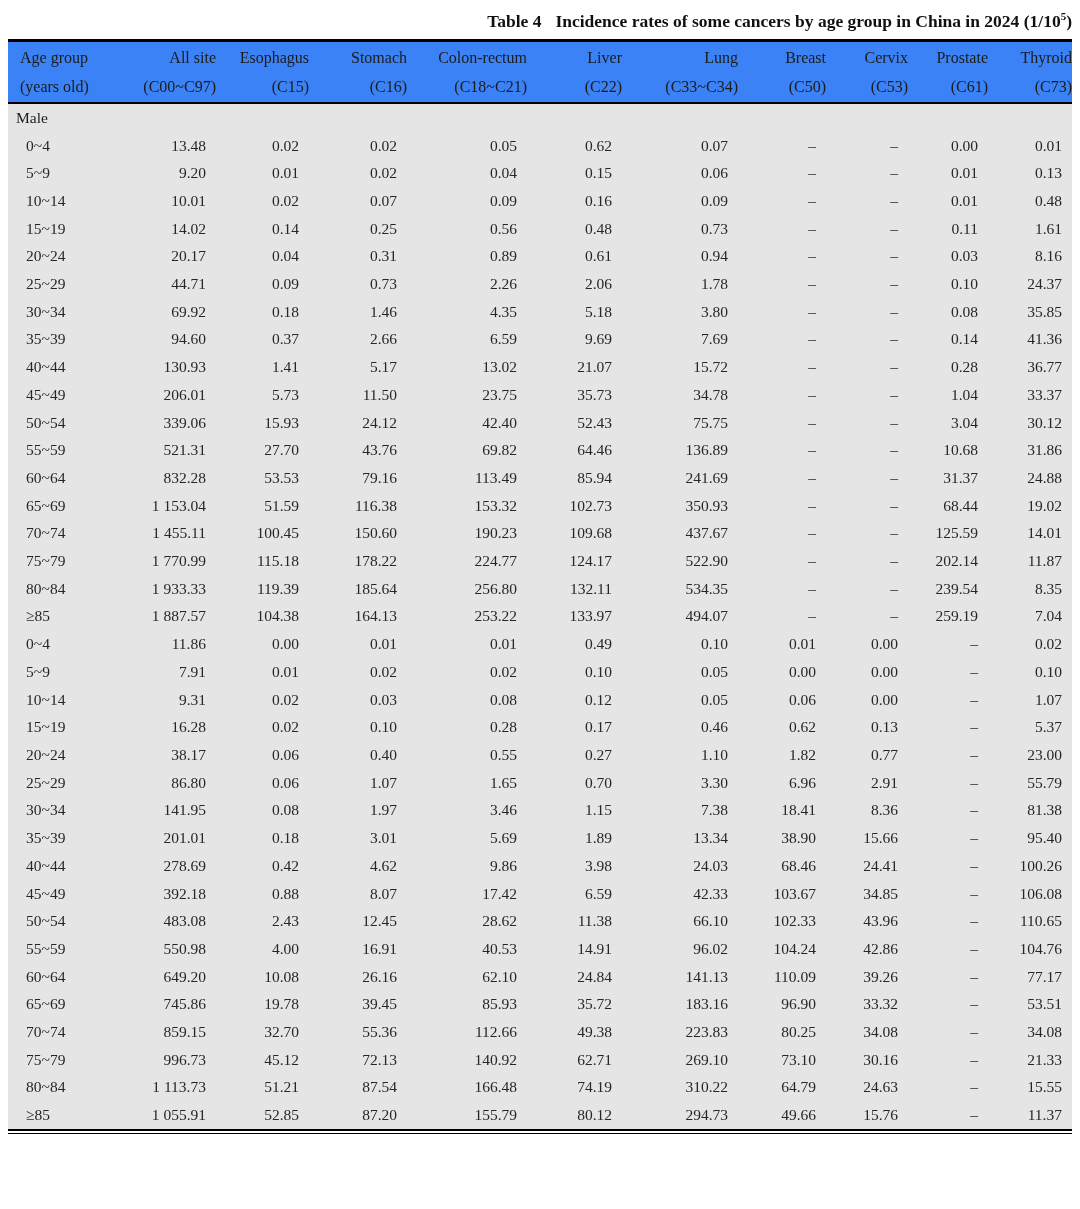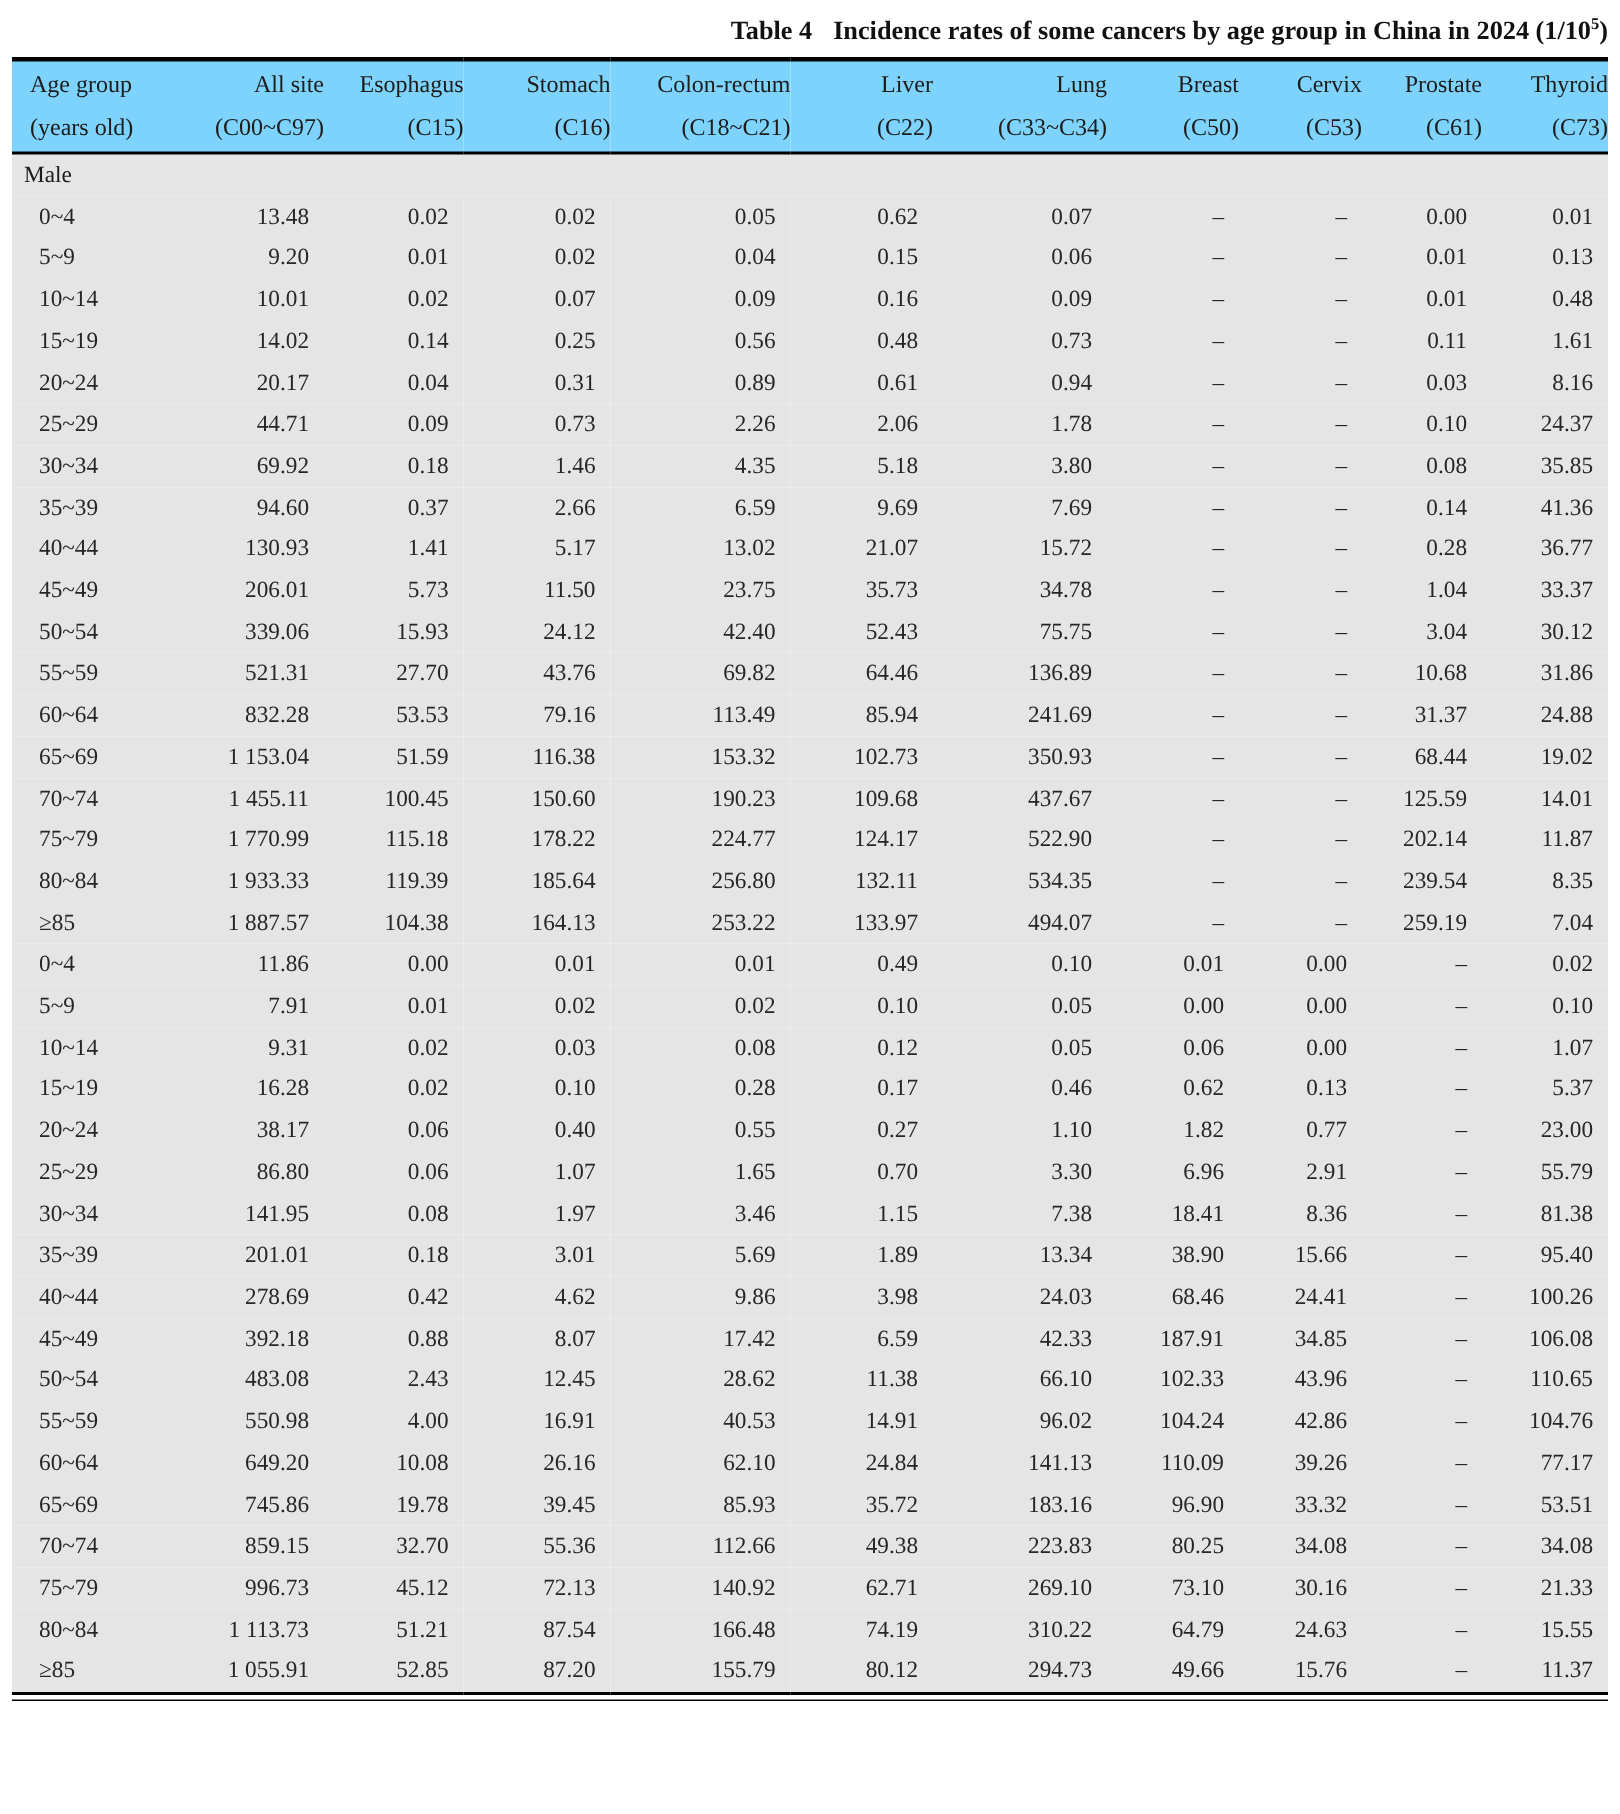--- a/index.html
+++ b/index.html
@@ -24,21 +24,21 @@
     white-space: nowrap;
   }
   .title .tlabel { margin-right: 14px; }
   .title sup { font-size: 11px; }
   table.inc {
     width: 1064px;
     border-collapse: collapse;
     table-layout: fixed;
     border-top: 3px solid #000;
   }
-  thead tr { background: #7dd3fc; }
+  thead tr { background: #3b82f6; }
   thead th {
     font-weight: normal;
     font-size: 16px;
     color: #1c1c1c;
     text-align: right;
     vertical-align: middle;
     padding: 0;
     height: 60px;
     border-bottom: 2.5px solid #000;
     white-space: nowrap;
@@ -502,21 +502,21 @@
           <td>100.26</td>
         </tr>
         <tr>
           <td class="age">45~49</td>
           <td>392.18</td>
           <td>0.88</td>
           <td>8.07</td>
           <td>17.42</td>
           <td>6.59</td>
           <td>42.33</td>
-          <td>187.91</td>
+          <td>103.67</td>
           <td>34.85</td>
           <td>–</td>
           <td>106.08</td>
         </tr>
         <tr>
           <td class="age">50~54</td>
           <td>483.08</td>
           <td>2.43</td>
           <td>12.45</td>
           <td>28.62</td>

